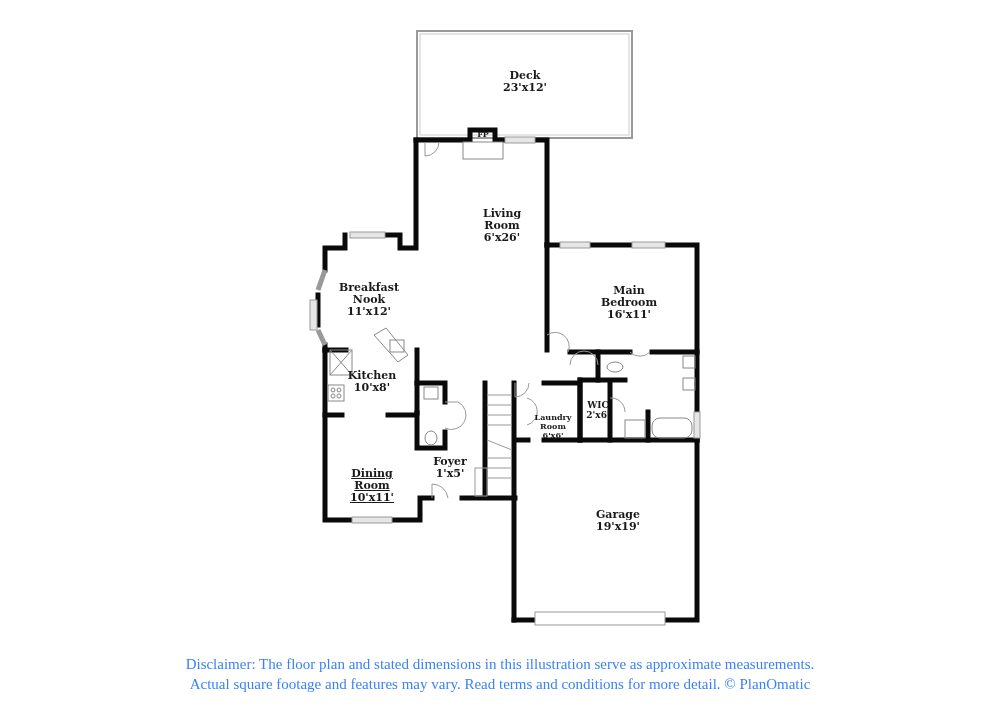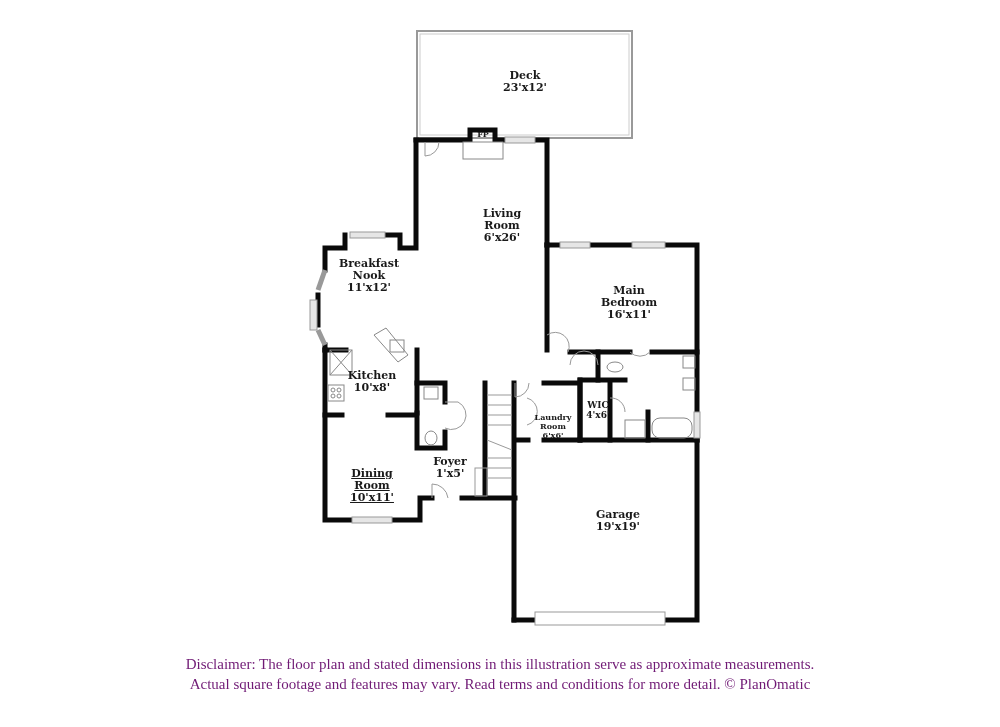--- a/index.html
+++ b/index.html
@@ -2,21 +2,21 @@
 <html><head>
 <meta charset="utf-8">
 <style>
   html, body { margin: 0; padding: 0; background: #ffffff; }
   body { width: 1000px; height: 727px; position: relative; overflow: hidden; font-family: "DejaVu Serif", serif; }
   #floorplan { position: absolute; left: 0; top: 0; width: 1000px; height: 727px; }
   .room-label { position: absolute; text-align: center; font-family: "DejaVu Serif", serif; font-weight: bold; color: #1a1a1a; line-height: 1.1; transform: translateX(-50%); white-space: nowrap; }
   .room-label .name, .room-label .dim { display: block; }
   .sz-lg { font-size: 11px; }
   .sz-sm { font-size: 8px; }
-  .disclaimer { position: absolute; left: 0; width: 1000px; text-align: center; font-family: "Liberation Serif", serif; font-size: 15px; color: #701a75; }
+  .disclaimer { position: absolute; left: 0; width: 1000px; text-align: center; font-family: "Liberation Serif", serif; font-size: 15px; color: #3b82f6; }
 </style>
 </head>
 <body>
 
 <svg id="floorplan" viewBox="0 0 1000 727" xmlns="http://www.w3.org/2000/svg">
 
   <g>
     <rect x="417" y="31" width="215" height="107" fill="none" stroke="#999" stroke-width="2"></rect>
     <rect x="420" y="34" width="209" height="101" fill="none" stroke="#ccc" stroke-width="1"></rect>
   </g>
@@ -138,42 +138,42 @@
   <span class="dim">23'x12'</span>
 </div>
 <div class="room-label sz-sm" style="left:483px; top:130px;">
   <span class="name">FP</span>
 </div>
 <div class="room-label sz-lg" style="left:502px; top:208px;">
   <span class="name">Living</span>
   <span class="name">Room</span>
   <span class="dim">6'x26'</span>
 </div>
-<div class="room-label sz-lg" style="left:369px; top:258px;">
+<div class="room-label sz-lg" style="left:369px; top:282px;">
   <span class="name">Breakfast</span>
   <span class="name">Nook</span>
   <span class="dim">11'x12'</span>
 </div>
 <div class="room-label sz-lg" style="left:629px; top:285px;">
   <span class="name">Main</span>
   <span class="name">Bedroom</span>
   <span class="dim">16'x11'</span>
 </div>
 <div class="room-label sz-lg" style="left:372px; top:370px;">
   <span class="name">Kitchen</span>
   <span class="dim">10'x8'</span>
 </div>
 <div class="room-label sz-sm" style="left:553px; top:401px;margin-top:12px;">
   <span class="name">Laundry</span>
   <span class="name">Room</span>
   <span class="dim">6'x6'</span>
 </div>
 <div class="room-label" style="left:598px; top:401px; font-size:9px;">
   <span class="name">WIC</span>
-  <span class="dim">4'x6'</span>
+  <span class="dim">2'x6'</span>
 </div>
 <div class="room-label sz-lg" style="left:372px; top:468px;text-decoration:underline;">
   <span class="name">Dining</span>
   <span class="name">Room</span>
   <span class="dim">10'x11'</span>
 </div>
 <div class="room-label sz-lg" style="left:450px; top:456px;">
   <span class="name">Foyer</span>
   <span class="dim">1'x5'</span>
 </div>

